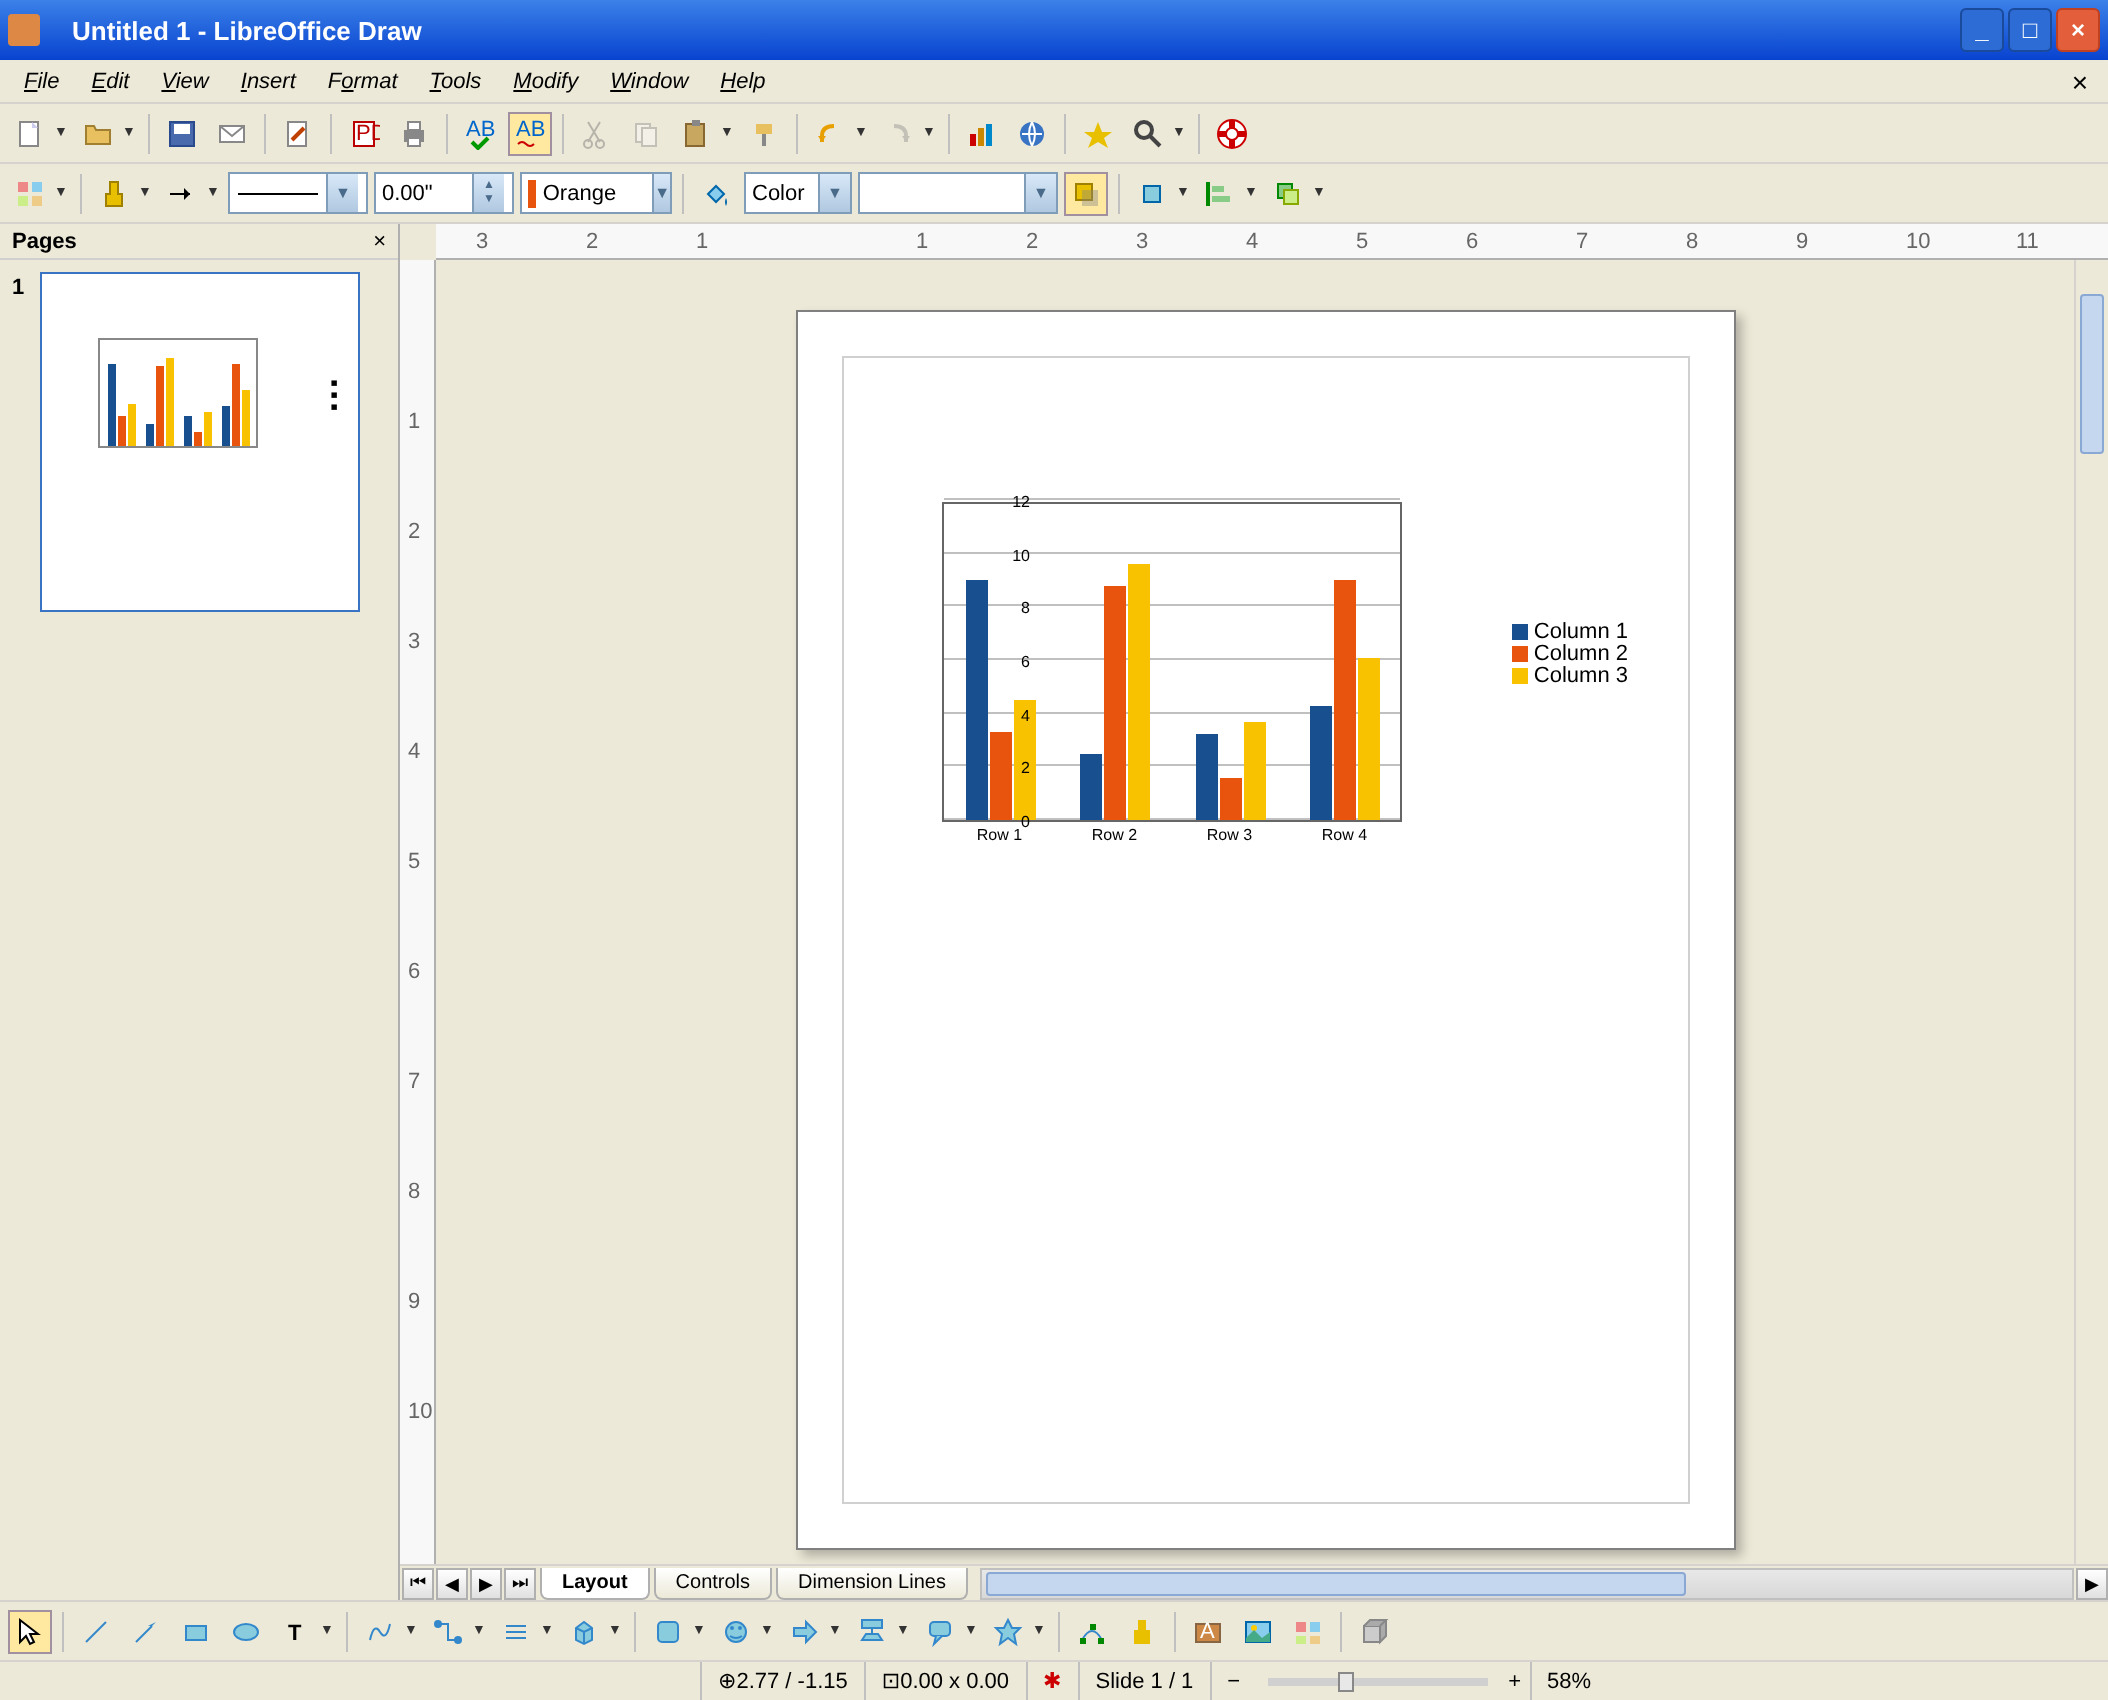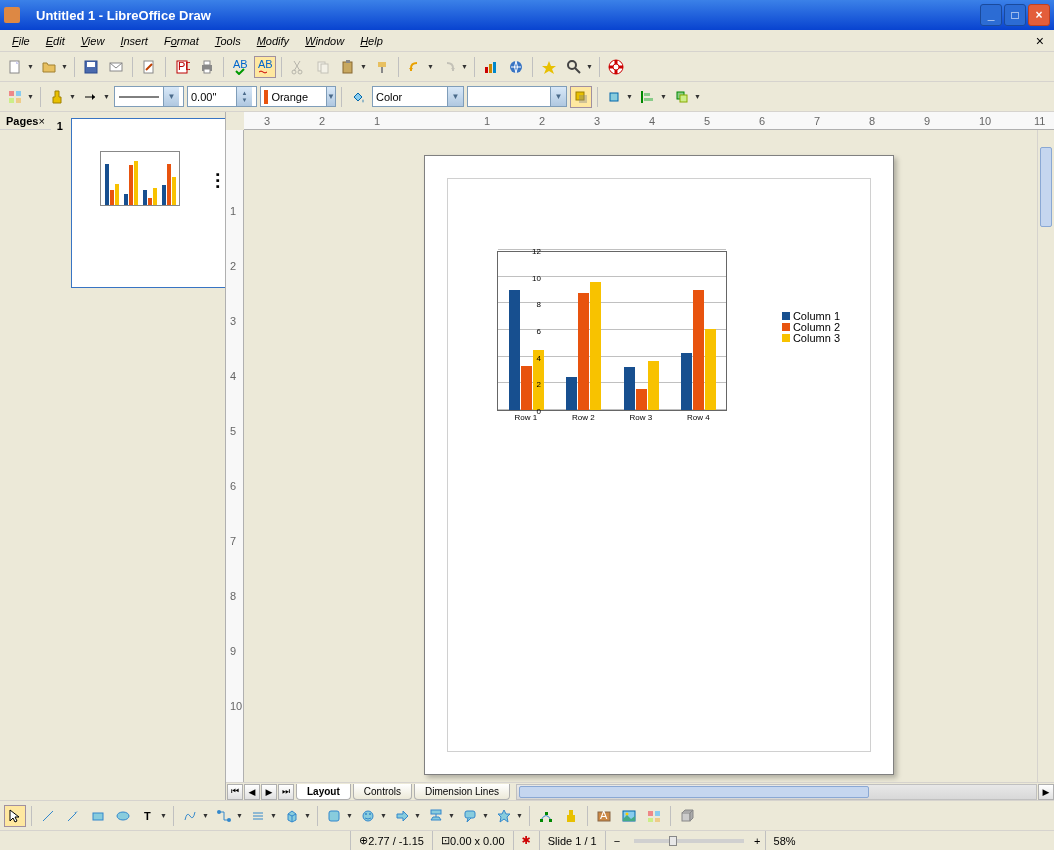--- a/index.html
+++ b/index.html
@@ -24,21 +24,21 @@
 .tsep { width: 1px; height: 20px; background: #c0c0c0; margin: 0 2px; }
 .tdrop { width: 9px; height: 22px; display:flex; align-items:center; justify-content:center; font-size:7px; color:#333; margin-left:-3px; cursor:default; }
 
 .toolbar2 { height: 30px; background: #ece9d8; display: flex; align-items: center; gap: 3px; padding: 2px 4px; border-bottom: 1px solid #d6d3ce; }
 .combo { height: 21px; display: inline-flex; align-items: center; border: 1px solid #7f9db9; background: white; }
 .combo input { border: none; outline: none; padding: 0 3px; font-size: 11px; background: transparent; }
 .combo .swatch { width: 22px; height: 14px; margin: 0 3px; }
 .combo .dd { width: 16px; height: 19px; background: linear-gradient(#d8e8f8,#b0c8e0); border-left:1px solid #7f9db9; display:flex; align-items:center; justify-content:center; font-size:8px; color:#4a6a8a; }
 
 .workarea { display: flex; height: calc(100% - 30px - 22px - 30px - 30px - 30px - 20px); }
-.pages-panel { width: 226px; background: #ece9d8; border-right: 1px solid #b0b0b0; display: flex; flex-direction: row; }
+.pages-panel { width: 200px; background: #ece9d8; border-right: 1px solid #b0b0b0; display: flex; flex-direction: column; }
 .pages-header { height: 18px; display: flex; align-items: center; padding: 0 6px; font-weight: bold; border-bottom: 1px solid #d0d0d0; background:#ece9d8; }
 .pages-header .x { margin-left: auto; font-weight: normal; cursor: default; }
 .pages-body { padding: 6px; overflow: auto; }
 .thumb-wrap { border: 1px solid #3874c3; padding: 8px; background: white; position: relative; width: 160px; height: 170px; }
 .thumb-num { position: absolute; left: -14px; top: 2px; font-weight: bold; }
 
 .canvas-area { flex: 1; position: relative; display: flex; flex-direction: column; background:#ece9d8; }
 .ruler-h { height: 18px; background: #f8f8f8; border-bottom: 1px solid #b0b0b0; margin-left: 18px; font-size:9px; color:#666; position:relative; overflow:hidden; }
 .ruler-h span { position:absolute; top:3px; }
 .canvas-body { flex:1; display:flex; overflow:hidden; }
@@ -283,21 +283,21 @@
     <span style="flex:1;padding-right:18px;">Orange</span>
     <div class="dd">▼</div>
   </div>
   <div class="tsep"></div>
   <div class="tbtn">
       <svg class="ic" viewBox="0 0 16 16">
         <path d="M4 8 L8 4 L12 8 L8 12 Z" fill="#8ce" stroke="#06a"></path>
         <path d="M13 10 Q14 12 13 14 Q12 12 13 10" fill="#06a"></path>
       </svg>
     </div>
-  <div class="combo" style="width:92px;">
+  <div class="combo" style="width:54px;">
     <span style="flex:1;padding:0 3px;">Color</span>
     <div class="dd">▼</div>
   </div>
   <div class="combo" style="width:100px;">
     <div style="flex:1"></div>
     <div class="dd">▼</div>
   </div>
   <div class="tbtn active">
       <svg class="ic" viewBox="0 0 16 16">
         <rect x="3" y="3" width="8" height="8" fill="#e8c000" stroke="#a08000"></rect>

